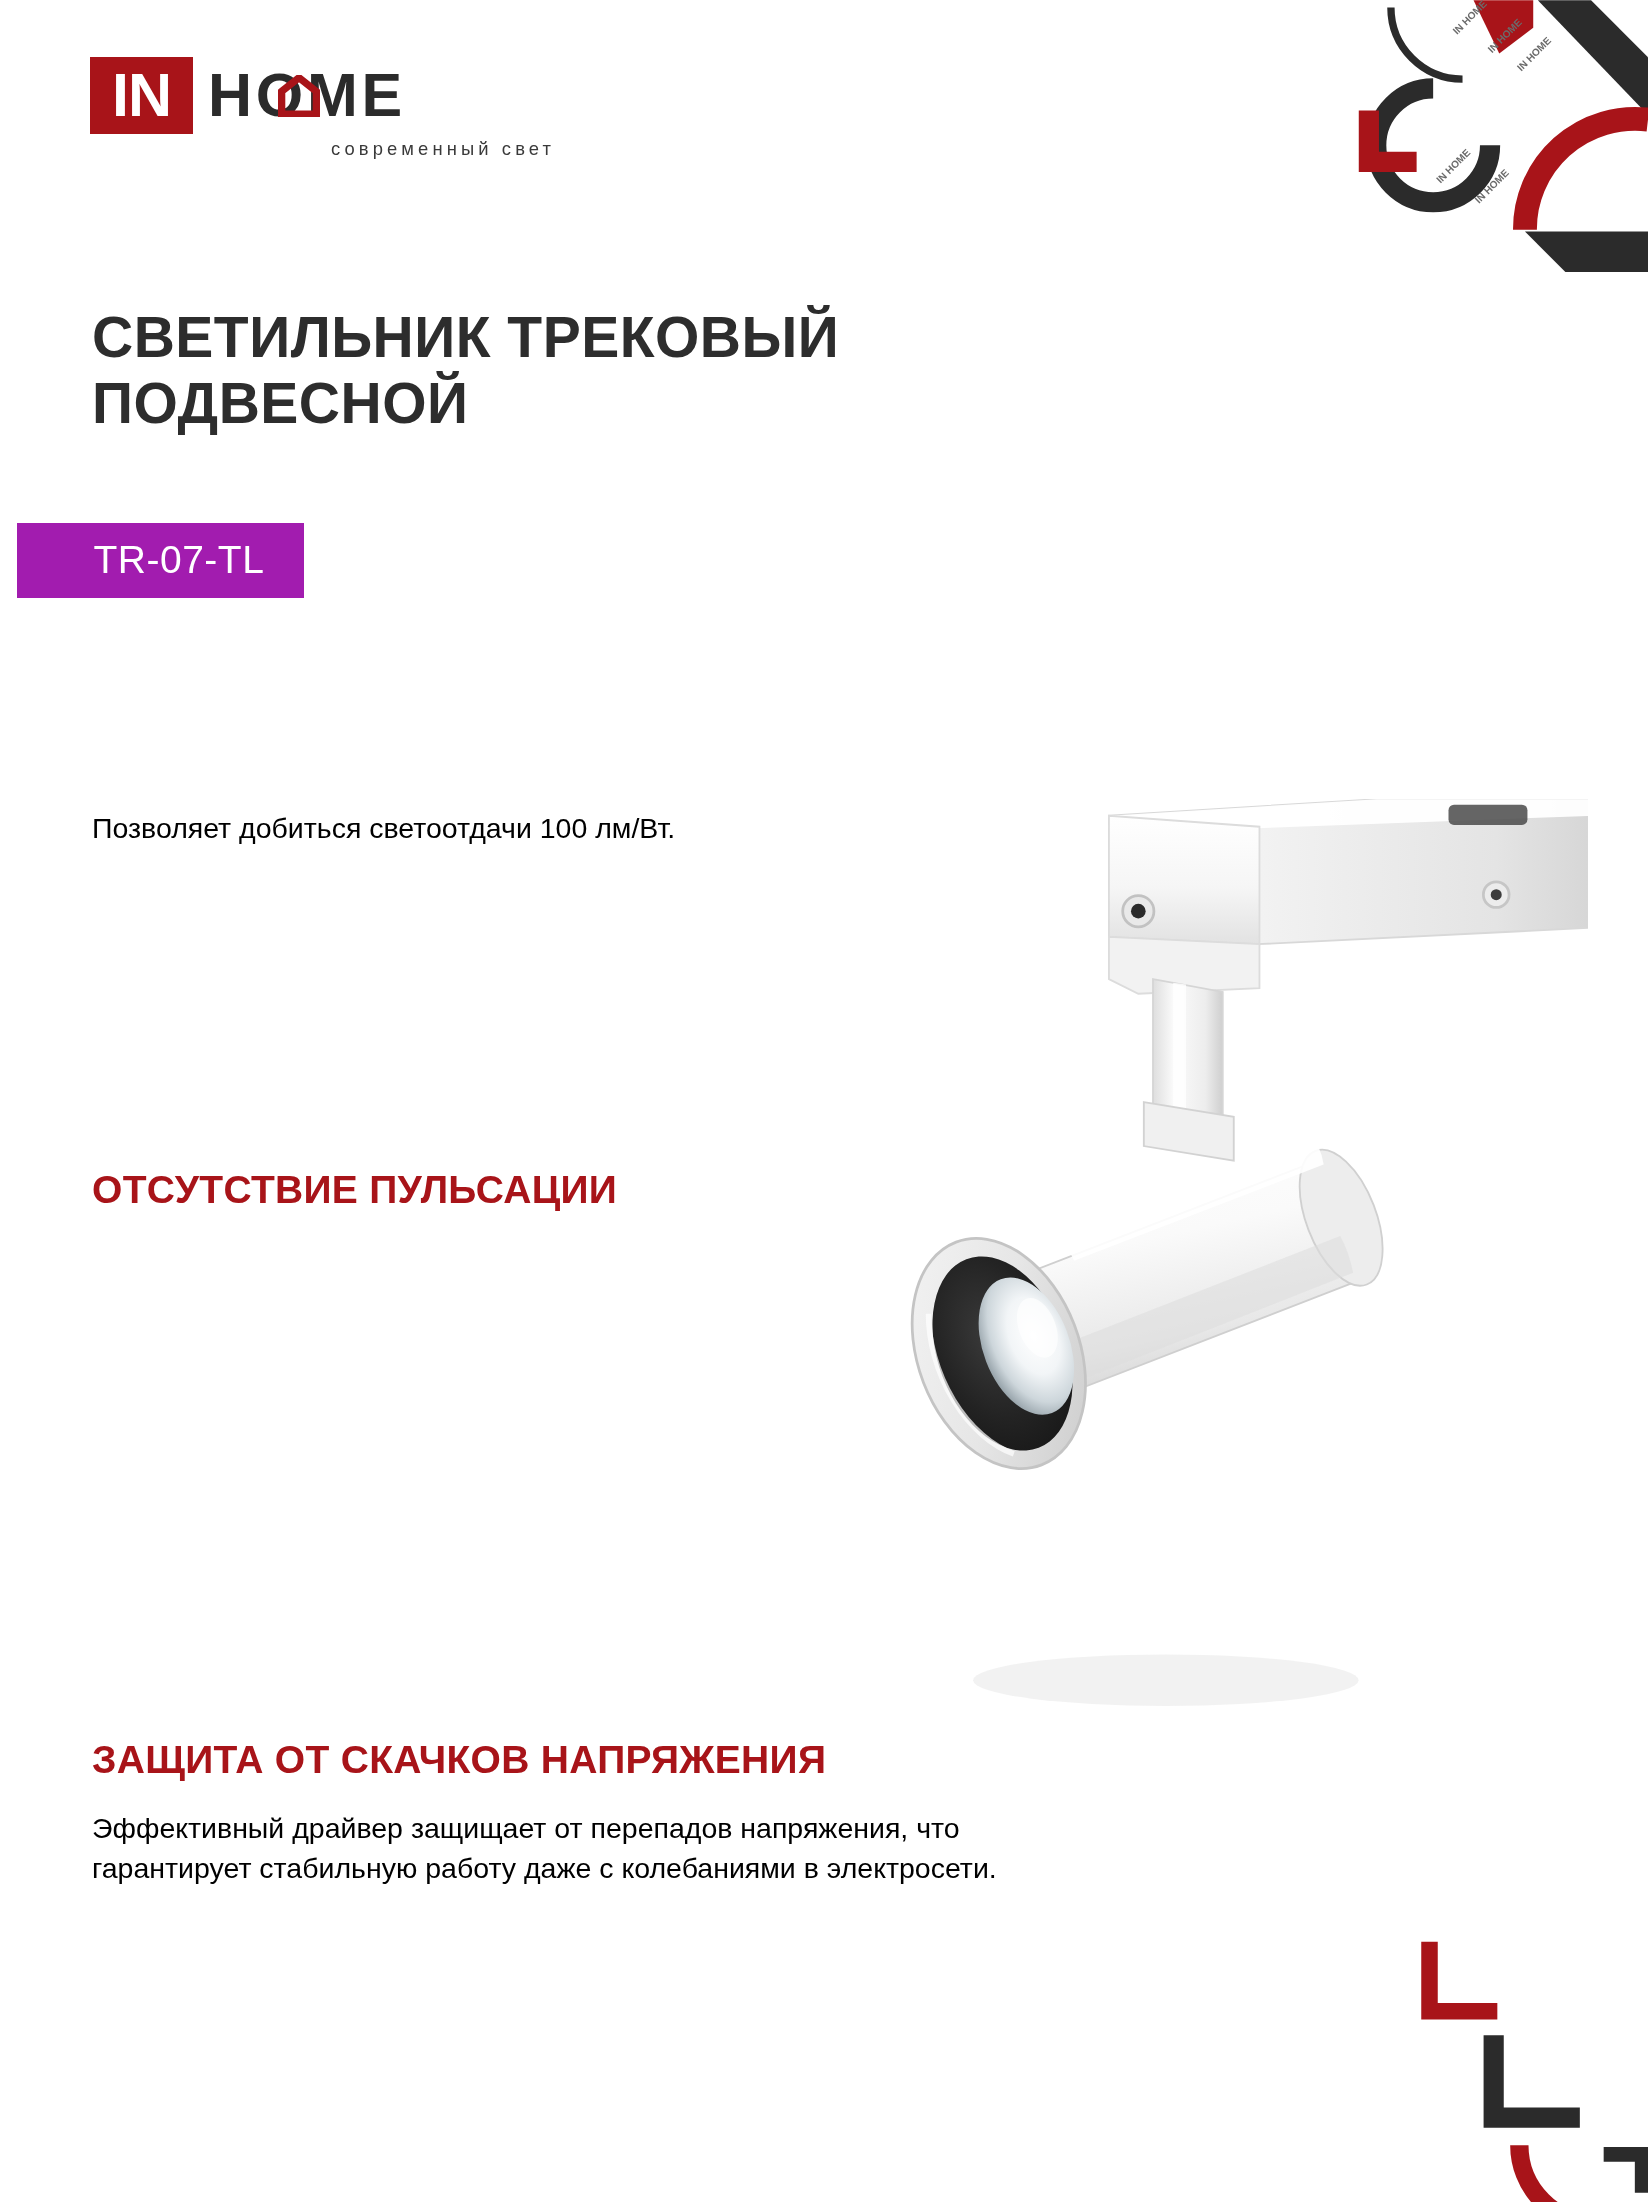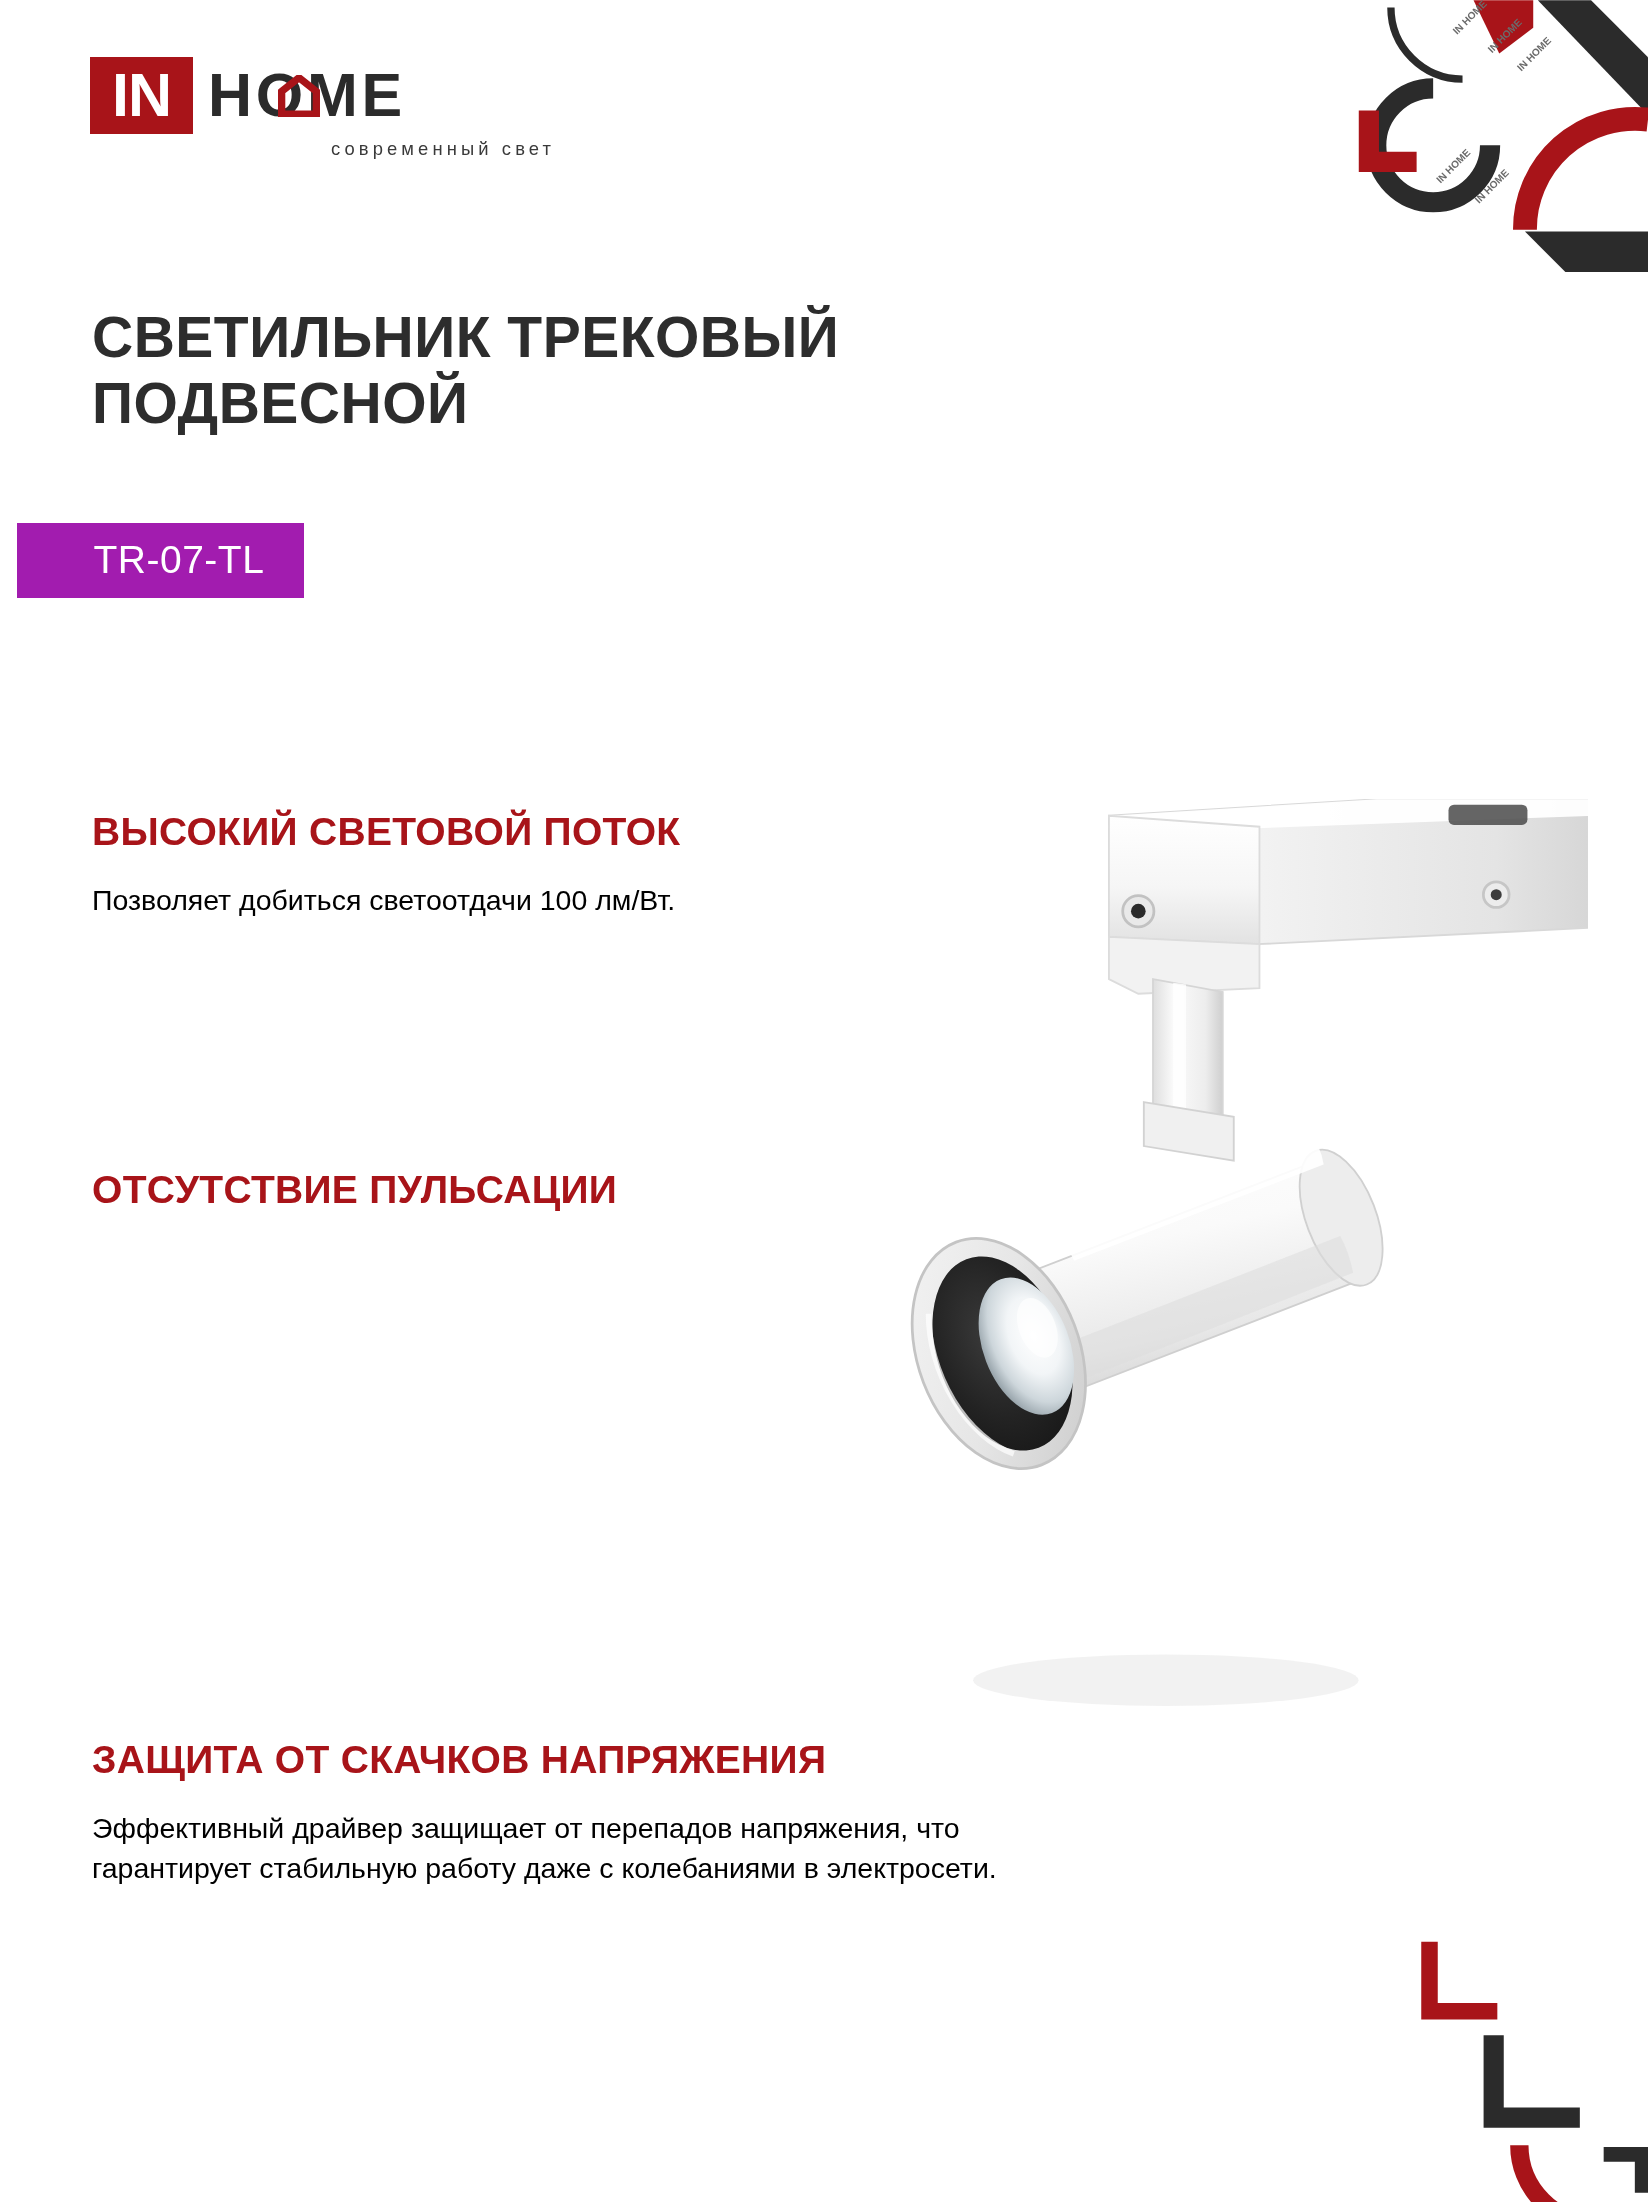--- a/index.html
+++ b/index.html
@@ -198,21 +198,20 @@
       <text x="146" y="222" transform="rotate(-45 146 222)">IN HOME</text>
     </g>
   </svg>
 </div>
 
 <h1 class="title">СВЕТИЛЬНИК ТРЕКОВЫЙ ПОДВЕСНОЙ</h1>
 
 <div class="sku">TR-07-TL</div>
 
 <section class="feature" id="feature-0">
-  <h2 class="feature-title">ВЫСОКИЙ СВЕТОВОЙ ПОТОК</h2>
   <p class="feature-body">Позволяет добиться светоотдачи 100 лм/Вт.</p>
 </section>
 
 <section class="feature" id="feature-1">
   <h2 class="feature-title">ОТСУТСТВИЕ ПУЛЬСАЦИИ</h2>
 </section>
 
 <section class="feature" id="feature-2">
   <h2 class="feature-title">ЗАЩИТА ОТ СКАЧКОВ НАПРЯЖЕНИЯ</h2>
   <p class="feature-body">Эффективный драйвер защищает от перепадов напряжения, что гарантирует стабильную работу даже с колебаниями в электросети.</p>

